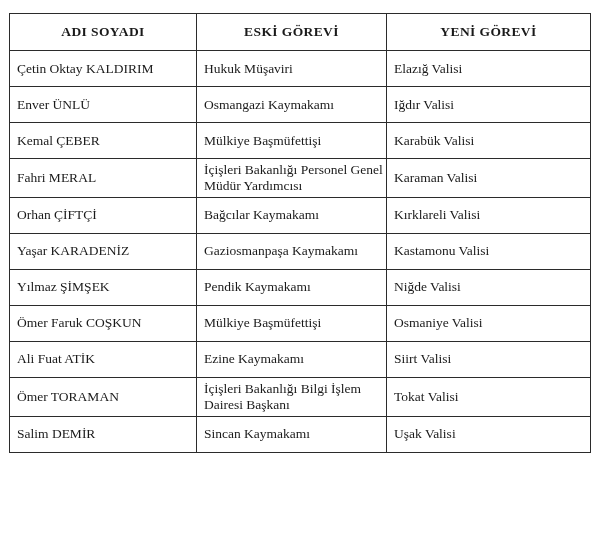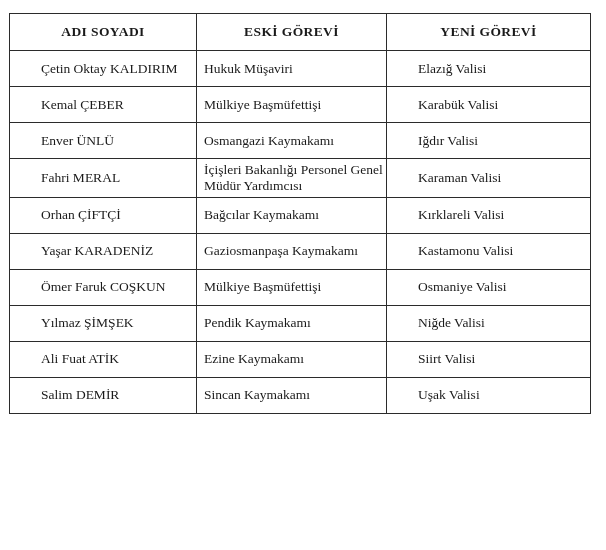--- a/index.html
+++ b/index.html
@@ -74,21 +74,20 @@
 
   td.cell-old .cell-line {
     display: block;
     white-space: nowrap;
   }
 
   td .cell-text {
     display: block;
     white-space: nowrap;
     overflow: hidden;
-    margin-left: 24px;
   }
 </style>
 </head>
 <body>
 
 <div class="page">
   <div class="table-wrap">
     <table class="appointments">
       <colgroup>
         <col class="col-name">
@@ -109,38 +108,38 @@
             </td>
             <td class="cell-old">
               <span class="cell-line">Hukuk Müşaviri</span>
             </td>
             <td class="cell-new">
               <span class="cell-text">Elazığ Valisi</span>
             </td>
           </tr>
           <tr>
             <td class="cell-name">
+              <span class="cell-text">Enver ÜNLÜ</span>
+            </td>
+            <td class="cell-old">
+              <span class="cell-line">Osmangazi Kaymakamı</span>
+            </td>
+            <td class="cell-new">
+              <span class="cell-text">Iğdır Valisi</span>
+            </td>
+          </tr>
+          <tr>
+            <td class="cell-name">
               <span class="cell-text">Kemal ÇEBER</span>
             </td>
             <td class="cell-old">
               <span class="cell-line">Mülkiye Başmüfettişi</span>
             </td>
             <td class="cell-new">
               <span class="cell-text">Karabük Valisi</span>
-            </td>
-          </tr>
-          <tr>
-            <td class="cell-name">
-              <span class="cell-text">Enver ÜNLÜ</span>
-            </td>
-            <td class="cell-old">
-              <span class="cell-line">Osmangazi Kaymakamı</span>
-            </td>
-            <td class="cell-new">
-              <span class="cell-text">Iğdır Valisi</span>
             </td>
           </tr>
           <tr class="two-line">
             <td class="cell-name">
               <span class="cell-text">Fahri MERAL</span>
             </td>
             <td class="cell-old">
               <span class="cell-line">İçişleri Bakanlığı Personel Genel</span>
               <span class="cell-line">Müdür Yardımcısı</span>
             </td>
@@ -165,49 +164,61 @@
             </td>
             <td class="cell-old">
               <span class="cell-line">Gaziosmanpaşa Kaymakamı</span>
             </td>
             <td class="cell-new">
               <span class="cell-text">Kastamonu Valisi</span>
             </td>
           </tr>
           <tr>
             <td class="cell-name">
+              <span class="cell-text">Yılmaz ŞİMŞEK</span>
+            </td>
+            <td class="cell-old">
+              <span class="cell-line">Pendik Kaymakamı</span>
+            </td>
+            <td class="cell-new">
+              <span class="cell-text">Niğde Valisi</span>
+            </td>
+          </tr>
+          <tr>
+            <td class="cell-name">
               <span class="cell-text">Ömer Faruk COŞKUN</span>
             </td>
             <td class="cell-old">
               <span class="cell-line">Mülkiye Başmüfettişi</span>
             </td>
             <td class="cell-new">
               <span class="cell-text">Osmaniye Valisi</span>
             </td>
           </tr>
           <tr>
             <td class="cell-name">
-              <span class="cell-text">Yılmaz ŞİMŞEK</span>
-            </td>
-            <td class="cell-old">
-              <span class="cell-line">Pendik Kaymakamı</span>
-            </td>
-            <td class="cell-new">
-              <span class="cell-text">Niğde Valisi</span>
-            </td>
-          </tr>
-          <tr>
-            <td class="cell-name">
               <span class="cell-text">Ali Fuat ATİK</span>
             </td>
             <td class="cell-old">
               <span class="cell-line">Ezine Kaymakamı</span>
             </td>
             <td class="cell-new">
               <span class="cell-text">Siirt Valisi</span>
+            </td>
+          </tr>
+          <tr class="two-line">
+            <td class="cell-name">
+              <span class="cell-text">Ömer TORAMAN</span>
+            </td>
+            <td class="cell-old">
+              <span class="cell-line">İçişleri Bakanlığı Bilgi İşlem</span>
+              <span class="cell-line">Dairesi Başkanı</span>
+            </td>
+            <td class="cell-new">
+              <span class="cell-text">Tokat Valisi</span>
             </td>
           </tr>
           <tr>
             <td class="cell-name">
               <span class="cell-text">Salim DEMİR</span>
             </td>
             <td class="cell-old">
               <span class="cell-line">Sincan Kaymakamı</span>
             </td>
             <td class="cell-new">

